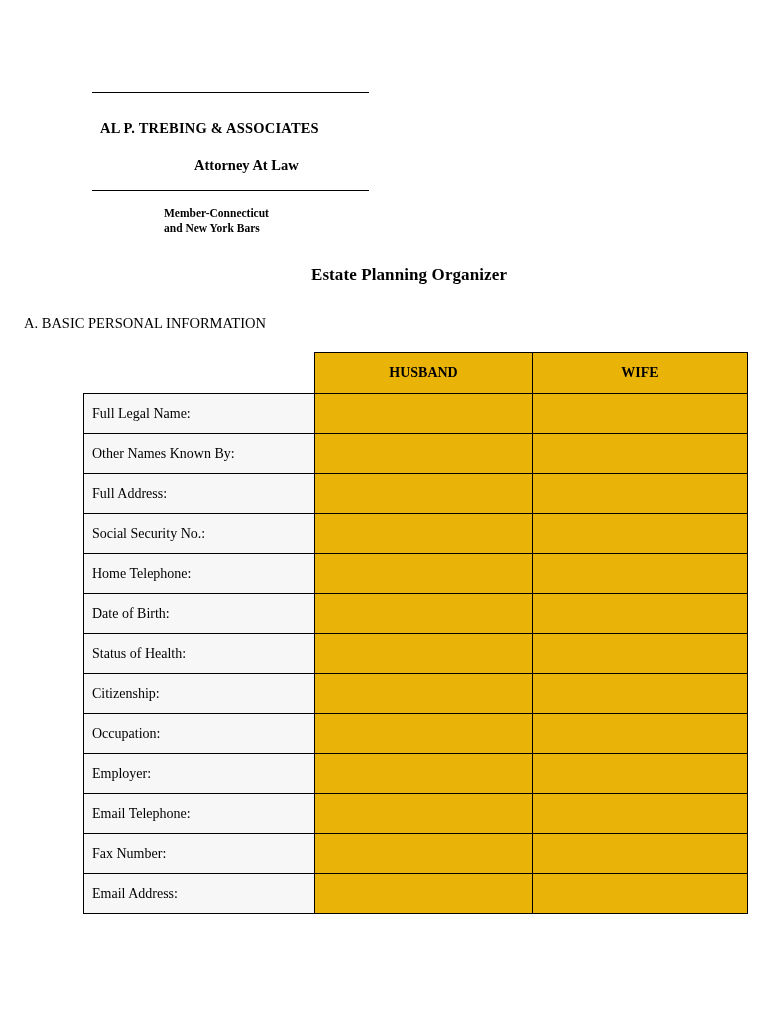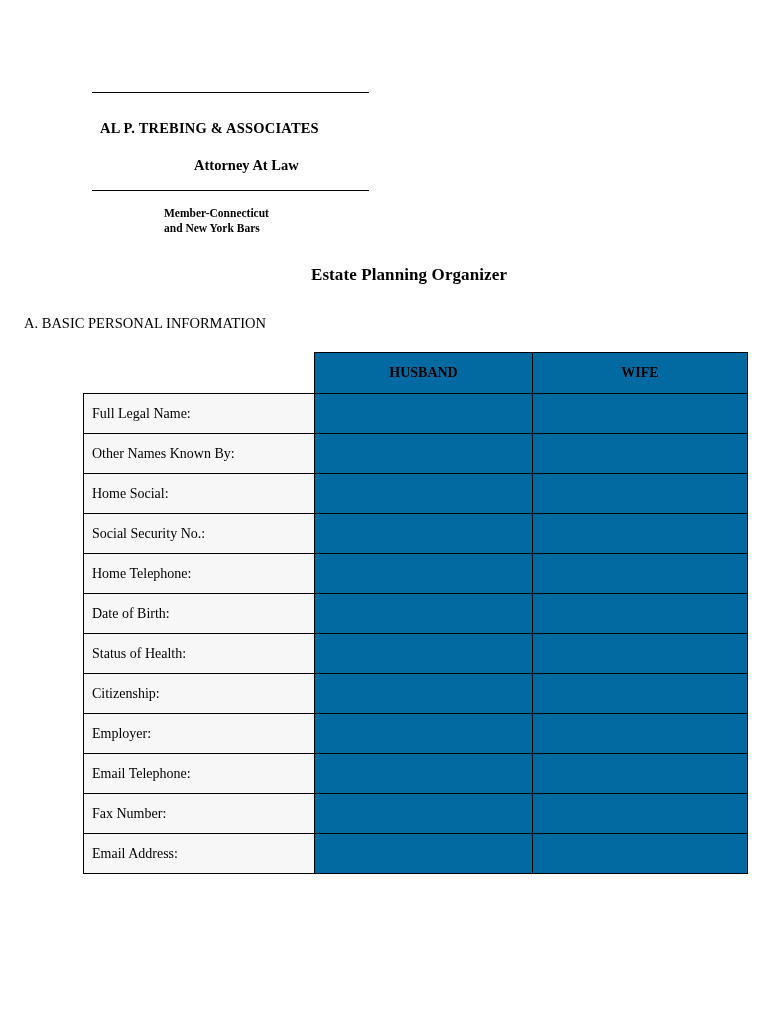--- a/index.html
+++ b/index.html
@@ -100,21 +100,21 @@
   .form-table col.c-husband { width: 218px; }
   .form-table col.c-wife { width: 215px; }
 
   .form-table td, .form-table th {
     border: 1px solid #000000;
     height: 39px;
     padding: 0 0 0 8px;
     font-size: 14px;
     font-weight: normal;
     vertical-align: middle;
-    background: #0369a1;
+    background: #eab308;
   }
   .form-table th {
     text-align: center;
     font-weight: bold;
     font-size: 14px;
     padding-left: 0;
     height: 40px;
   }
   .hdr-blank {
     border: none !important;
@@ -164,21 +164,21 @@
         <td class="label-cell">Full Legal Name:</td>
         <td class="value-cell"></td>
         <td class="value-cell"></td>
       </tr>
       <tr>
         <td class="label-cell">Other Names Known By:</td>
         <td class="value-cell"></td>
         <td class="value-cell"></td>
       </tr>
       <tr>
-        <td class="label-cell">Home Social:</td>
+        <td class="label-cell">Full Address:</td>
         <td class="value-cell"></td>
         <td class="value-cell"></td>
       </tr>
       <tr>
         <td class="label-cell">Social Security No.:</td>
         <td class="value-cell"></td>
         <td class="value-cell"></td>
       </tr>
       <tr>
         <td class="label-cell">Home Telephone:</td>
@@ -190,20 +190,25 @@
         <td class="value-cell"></td>
         <td class="value-cell"></td>
       </tr>
       <tr>
         <td class="label-cell">Status of Health:</td>
         <td class="value-cell"></td>
         <td class="value-cell"></td>
       </tr>
       <tr>
         <td class="label-cell">Citizenship:</td>
+        <td class="value-cell"></td>
+        <td class="value-cell"></td>
+      </tr>
+      <tr>
+        <td class="label-cell">Occupation:</td>
         <td class="value-cell"></td>
         <td class="value-cell"></td>
       </tr>
       <tr>
         <td class="label-cell">Employer:</td>
         <td class="value-cell"></td>
         <td class="value-cell"></td>
       </tr>
       <tr>
         <td class="label-cell">Email Telephone:</td>

